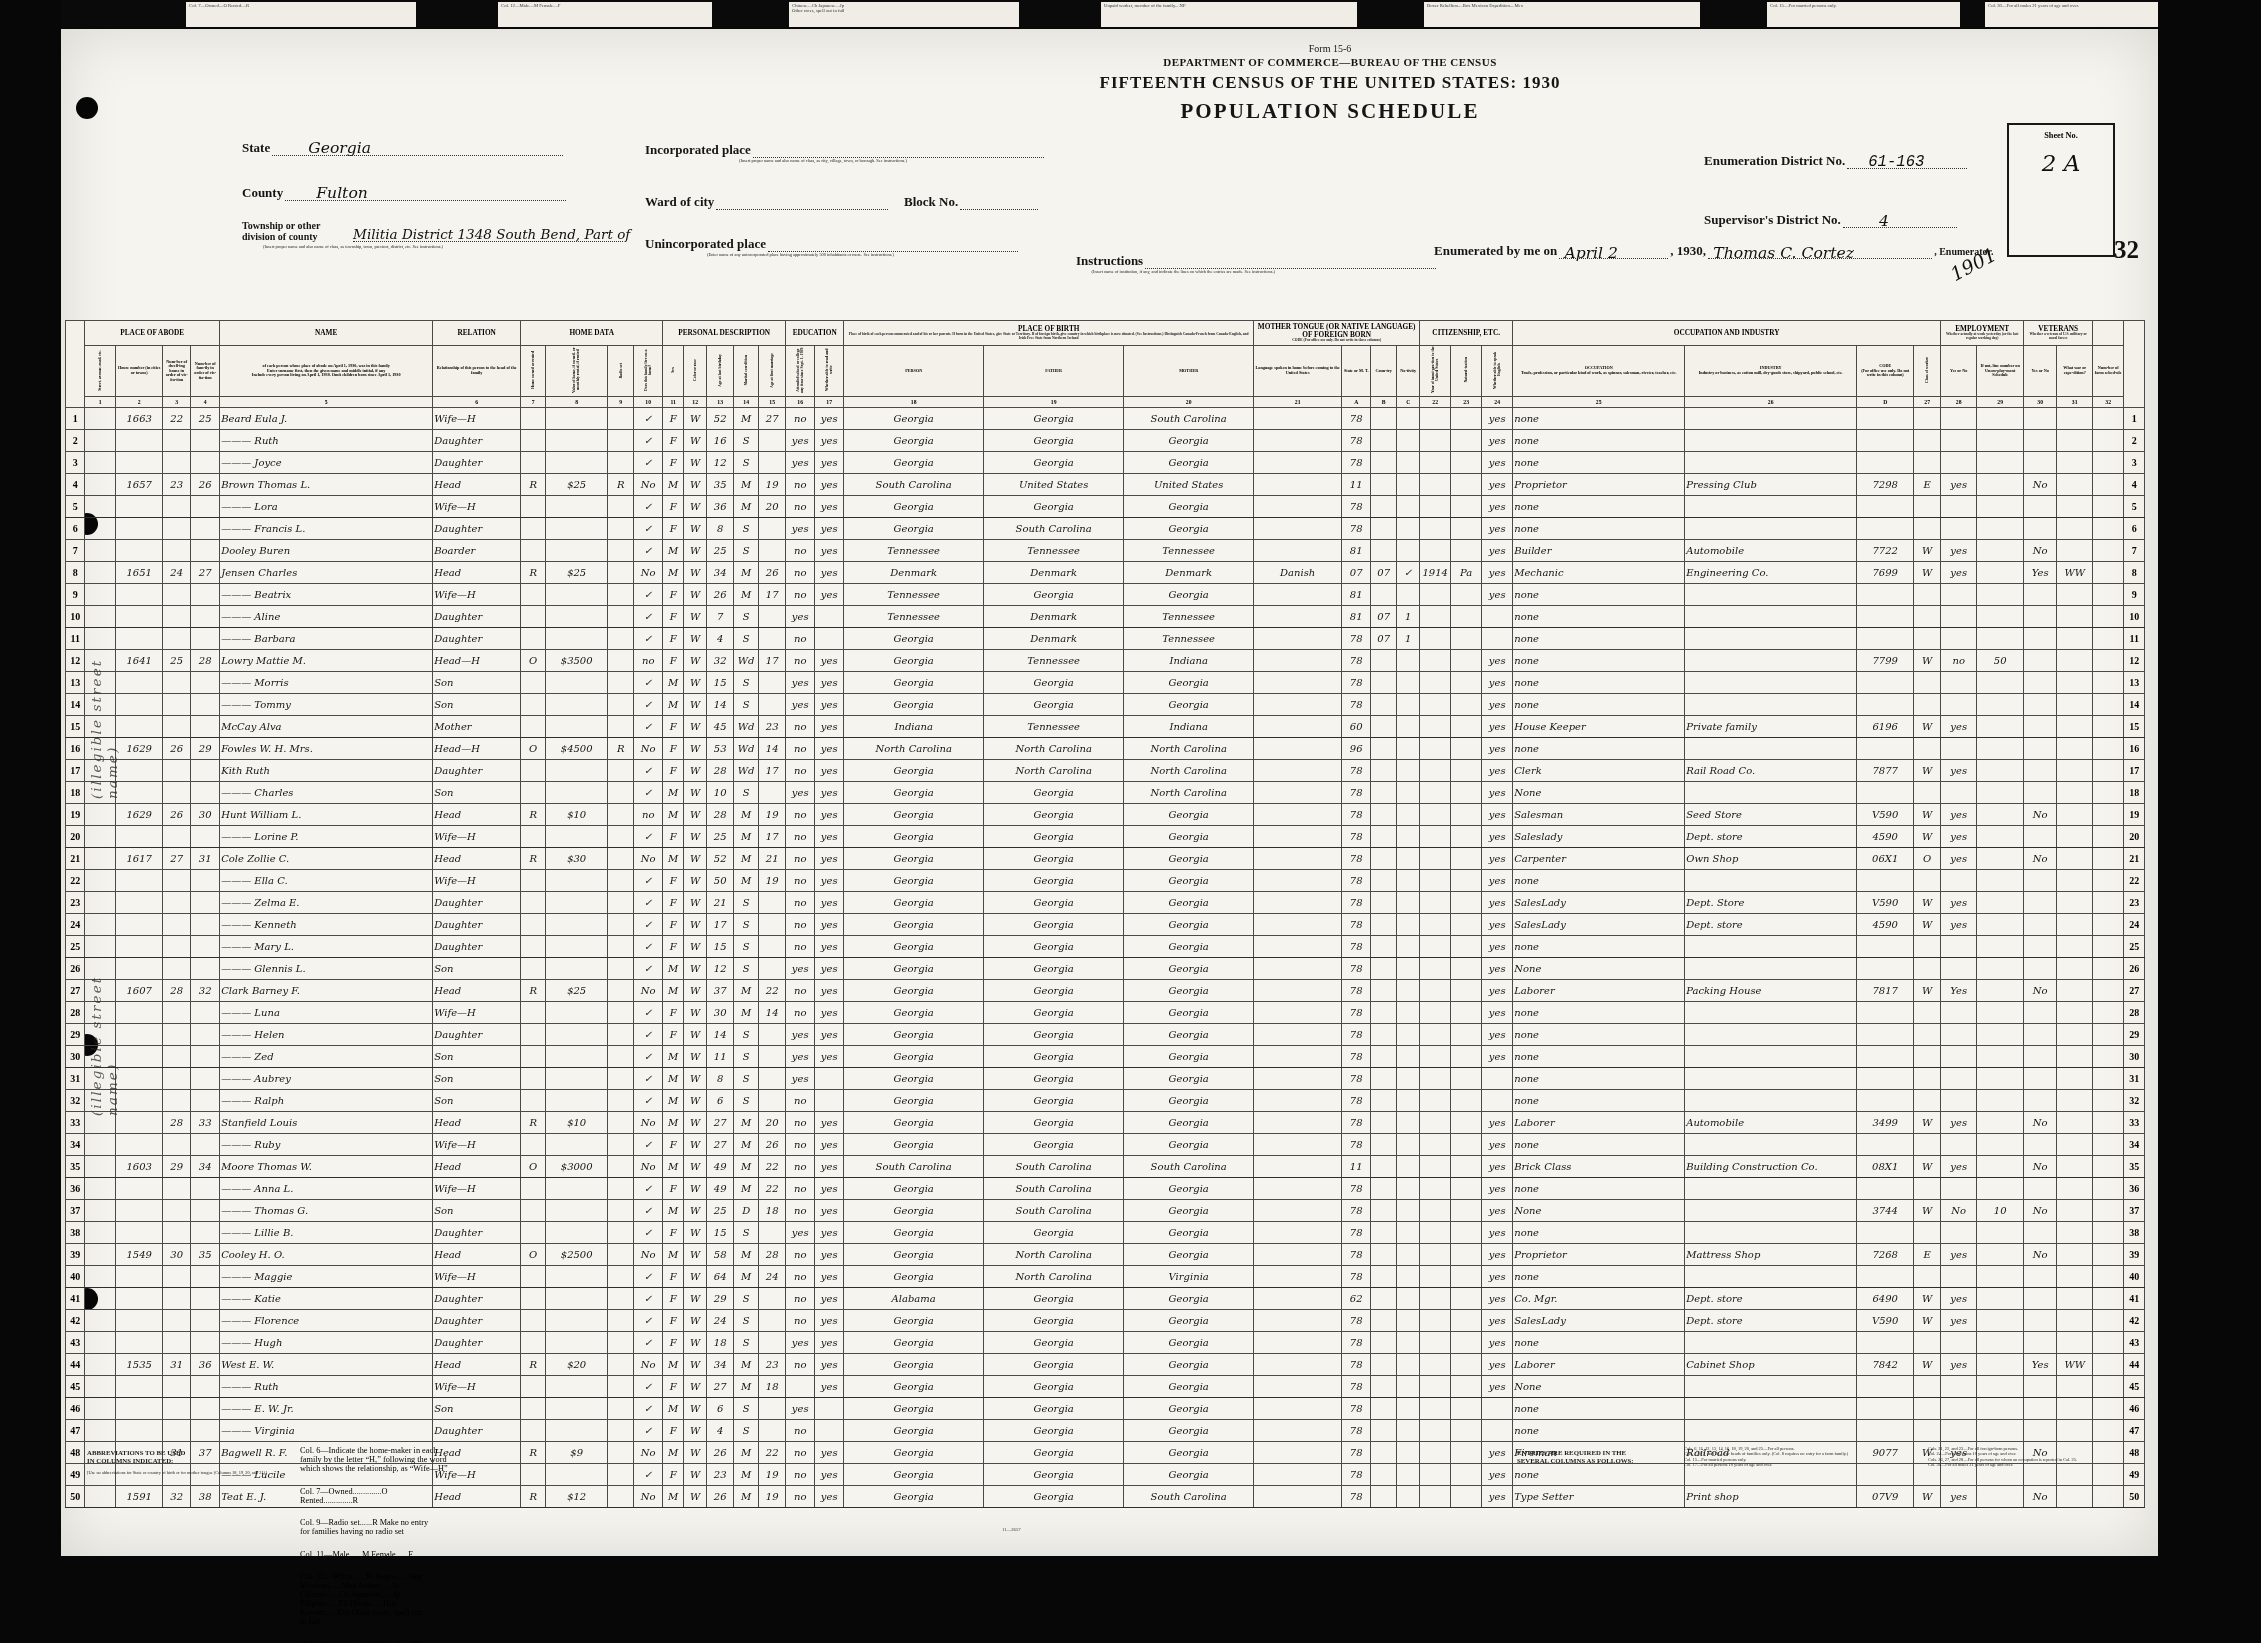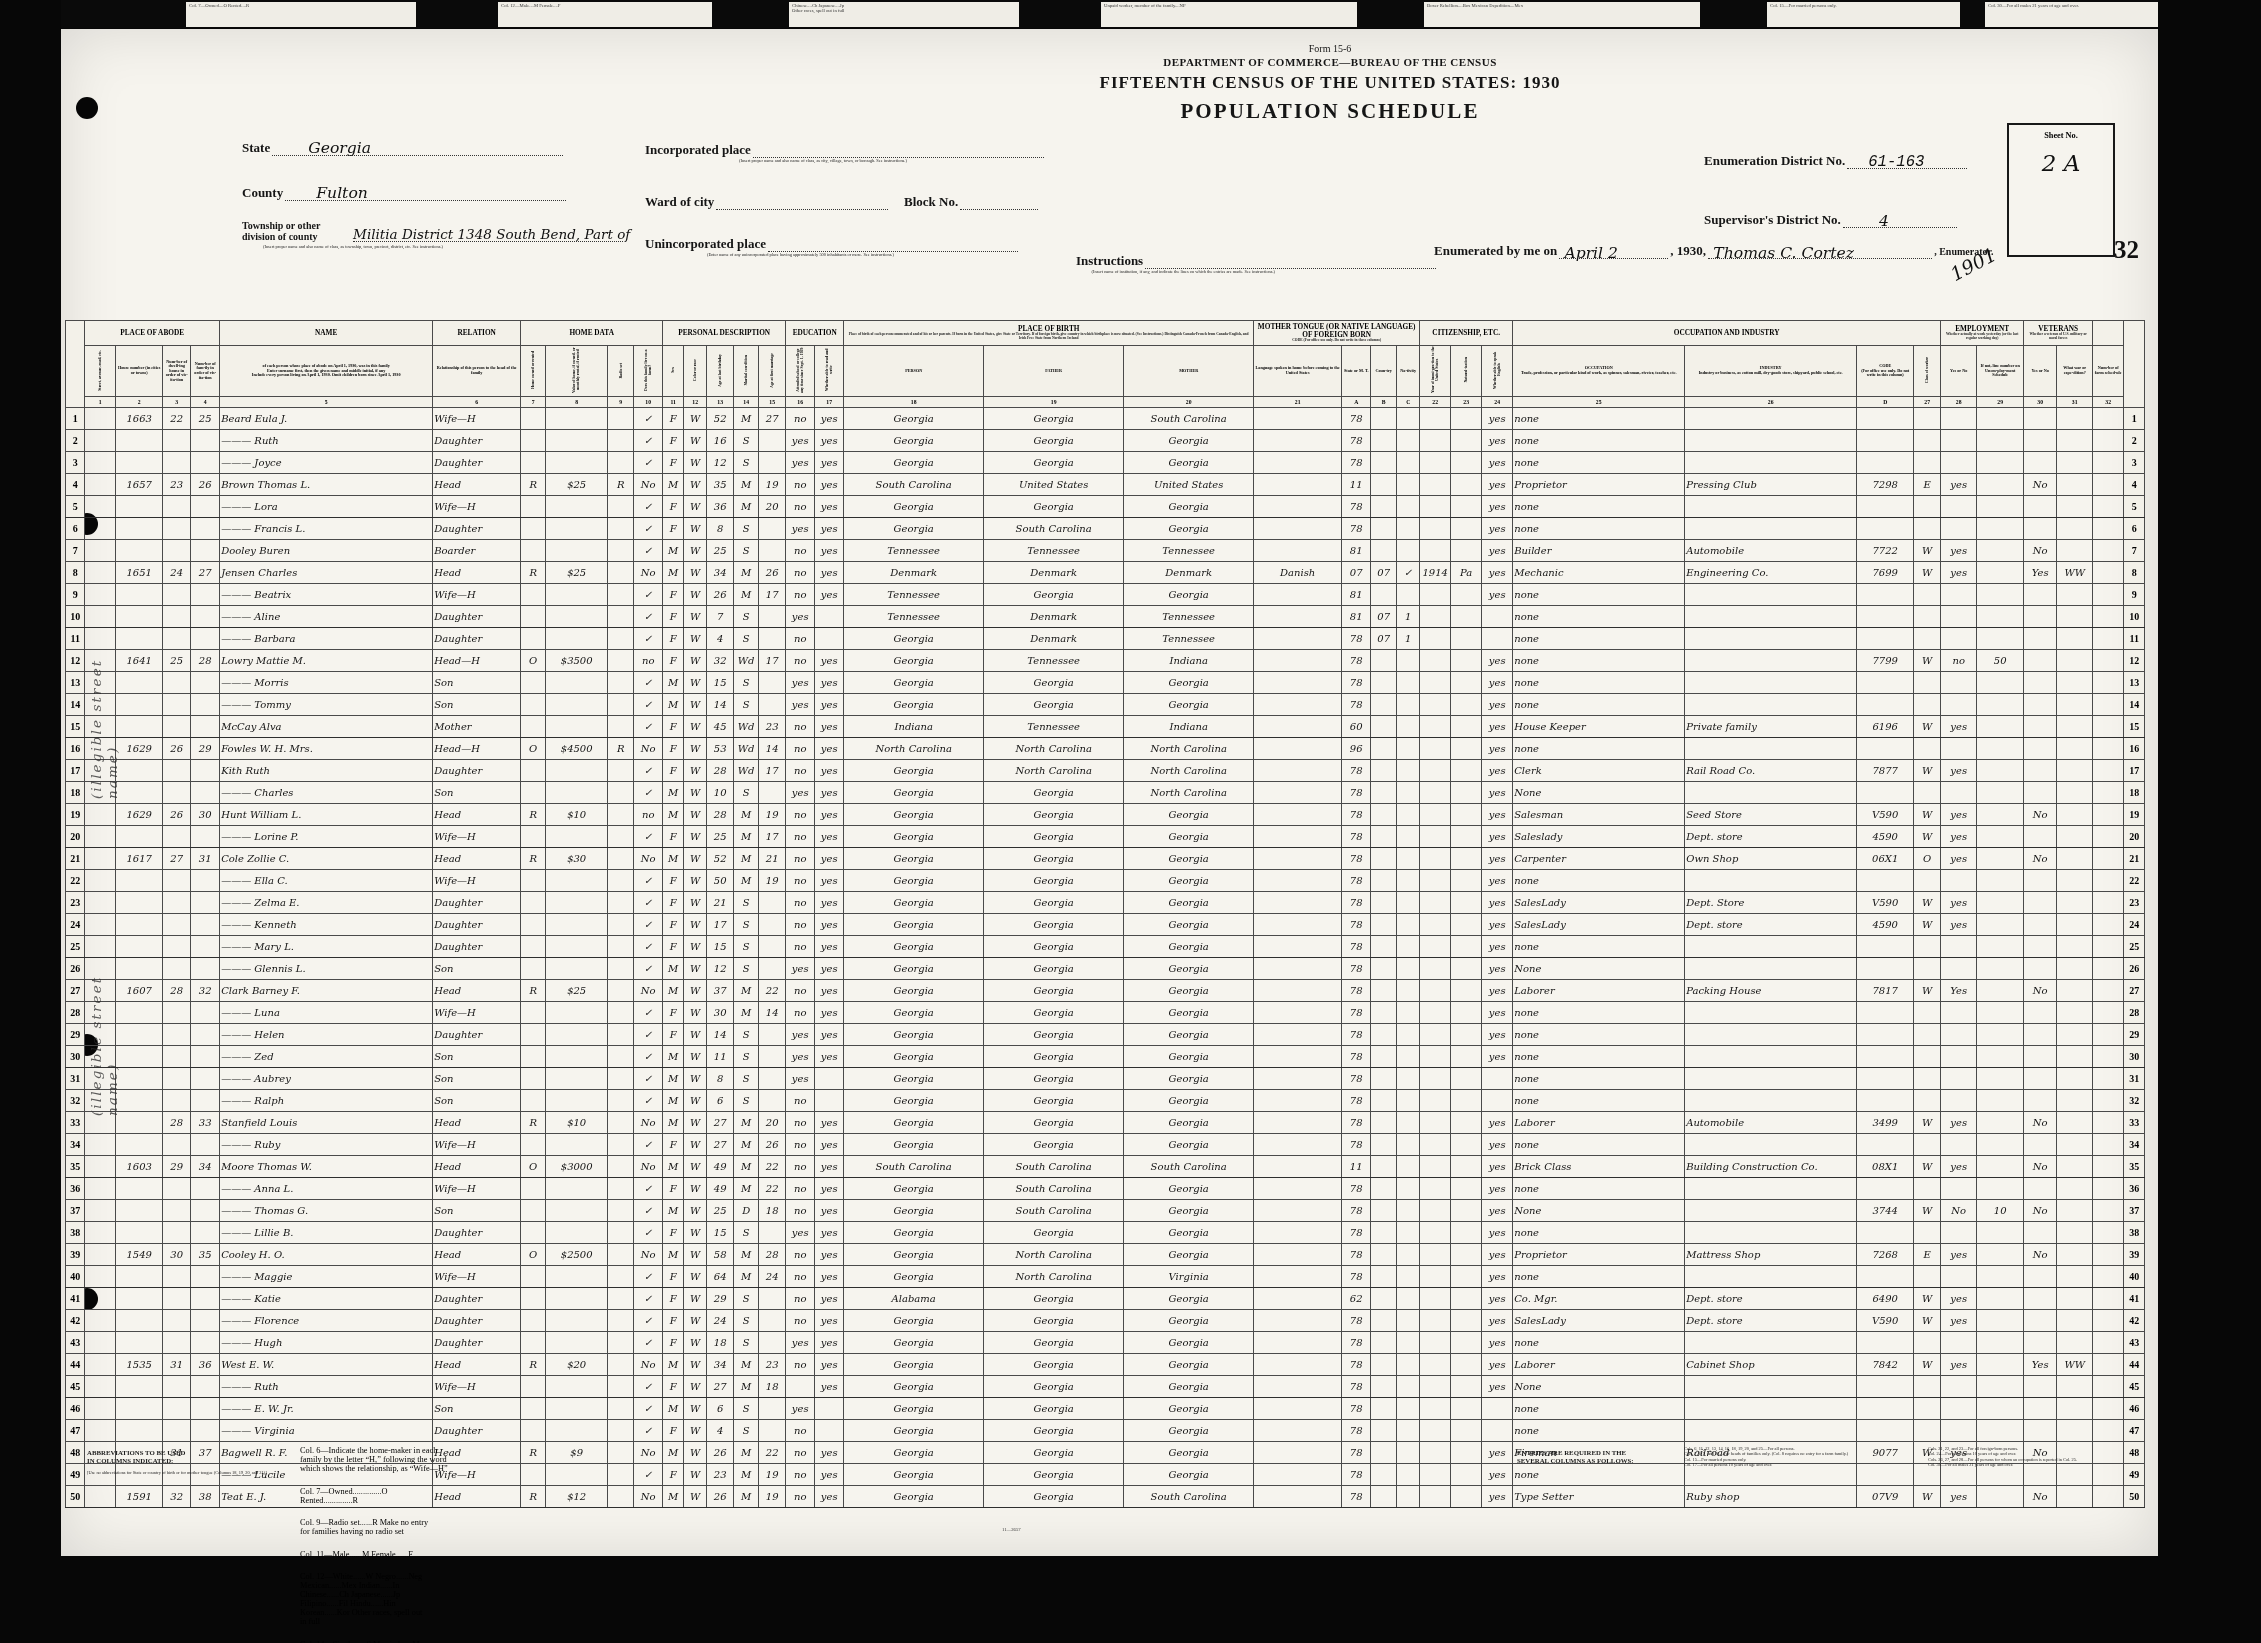--- a/index.html
+++ b/index.html
@@ -2292,21 +2292,21 @@
           <td class="hw ctr">Georgia</td>
           <td class="hw ctr">South Carolina</td>
           <td class="hw ctr"></td>
           <td class="hw ctr">78</td>
           <td class="hw ctr"></td>
           <td class="hw ctr"></td>
           <td class="hw ctr"></td>
           <td class="hw ctr"></td>
           <td class="hw ctr">yes</td>
           <td class="hw left">Type Setter</td>
-          <td class="hw left">Ruby shop</td>
+          <td class="hw left">Print shop</td>
           <td class="hw ctr">07V9</td>
           <td class="hw ctr">W</td>
           <td class="hw ctr">yes</td>
           <td class="hw ctr"></td>
           <td class="hw ctr">No</td>
           <td class="hw ctr"></td>
           <td class="hw ctr"></td>
           <td class="ln">50</td>
         </tr>
       </tbody>

